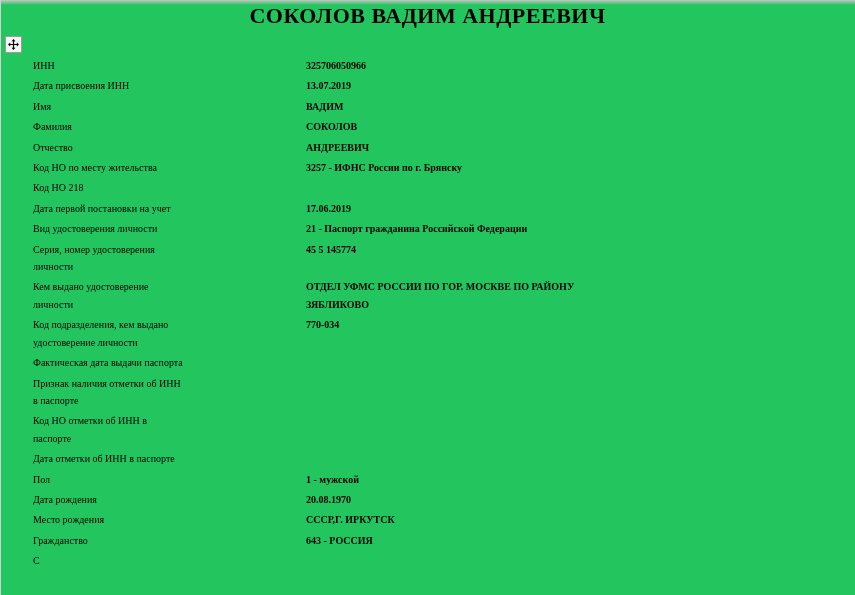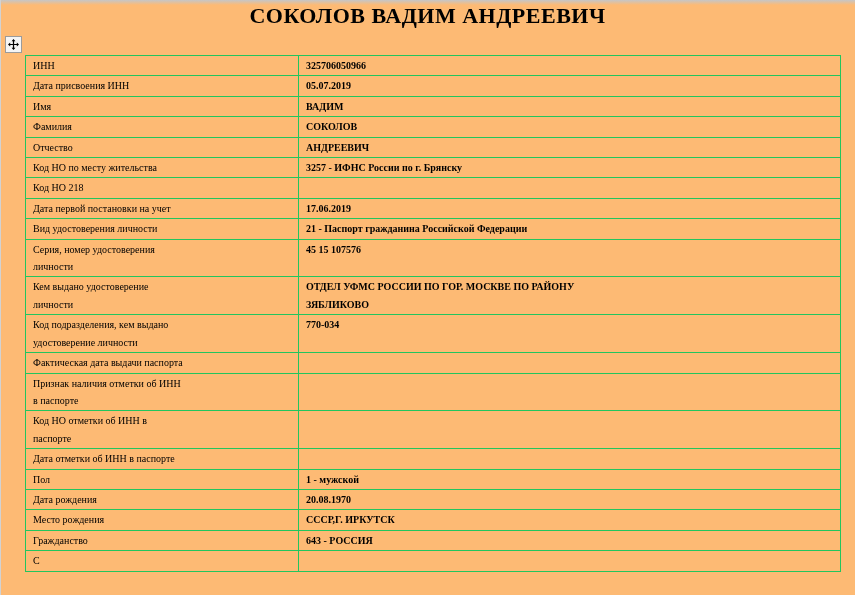--- a/index.html
+++ b/index.html
@@ -1,20 +1,20 @@
 <!DOCTYPE html>
 <html><head>
 <meta charset="utf-8">
 <style>
   html, body { margin: 0; padding: 0; background: #ffffff; }
   .page {
     position: relative;
     width: 855px;
     height: 595px;
-    background: #fdba74;
+    background: #22c55e;
     overflow: hidden;
     font-family: "Liberation Serif", "DejaVu Serif", serif;
     color: #000000;
   }
   
   .page::before {
     content: "";
     position: absolute;
     left: 0; top: 0;
     width: 100%; height: 5px;
@@ -92,21 +92,21 @@
   </div>
 
   <table class="records">
     <tbody>
         <tr>
           <td class="label-cell">ИНН</td>
           <td class="value-cell">325706050966</td>
         </tr>
         <tr>
           <td class="label-cell">Дата присвоения ИНН</td>
-          <td class="value-cell">05.07.2019</td>
+          <td class="value-cell">13.07.2019</td>
         </tr>
         <tr>
           <td class="label-cell">Имя</td>
           <td class="value-cell">ВАДИМ</td>
         </tr>
         <tr>
           <td class="label-cell">Фамилия</td>
           <td class="value-cell">СОКОЛОВ</td>
         </tr>
         <tr>
@@ -125,21 +125,21 @@
           <td class="label-cell">Дата первой постановки на учет</td>
           <td class="value-cell">17.06.2019</td>
         </tr>
         <tr>
           <td class="label-cell">Вид удостоверения личности</td>
           <td class="value-cell">21 - Паспорт гражданина Российской Федерации</td>
         </tr>
         <tr>
           <td class="label-cell">Серия, номер удостоверения
 личности</td>
-          <td class="value-cell">45 15 107576</td>
+          <td class="value-cell">45 5 145774</td>
         </tr>
         <tr>
           <td class="label-cell">Кем выдано удостоверение
 личности</td>
           <td class="value-cell">ОТДЕЛ УФМС РОССИИ ПО ГОР. МОСКВЕ ПО РАЙОНУ
 ЗЯБЛИКОВО</td>
         </tr>
         <tr>
           <td class="label-cell">Код подразделения, кем выдано
 удостоверение личности</td>

